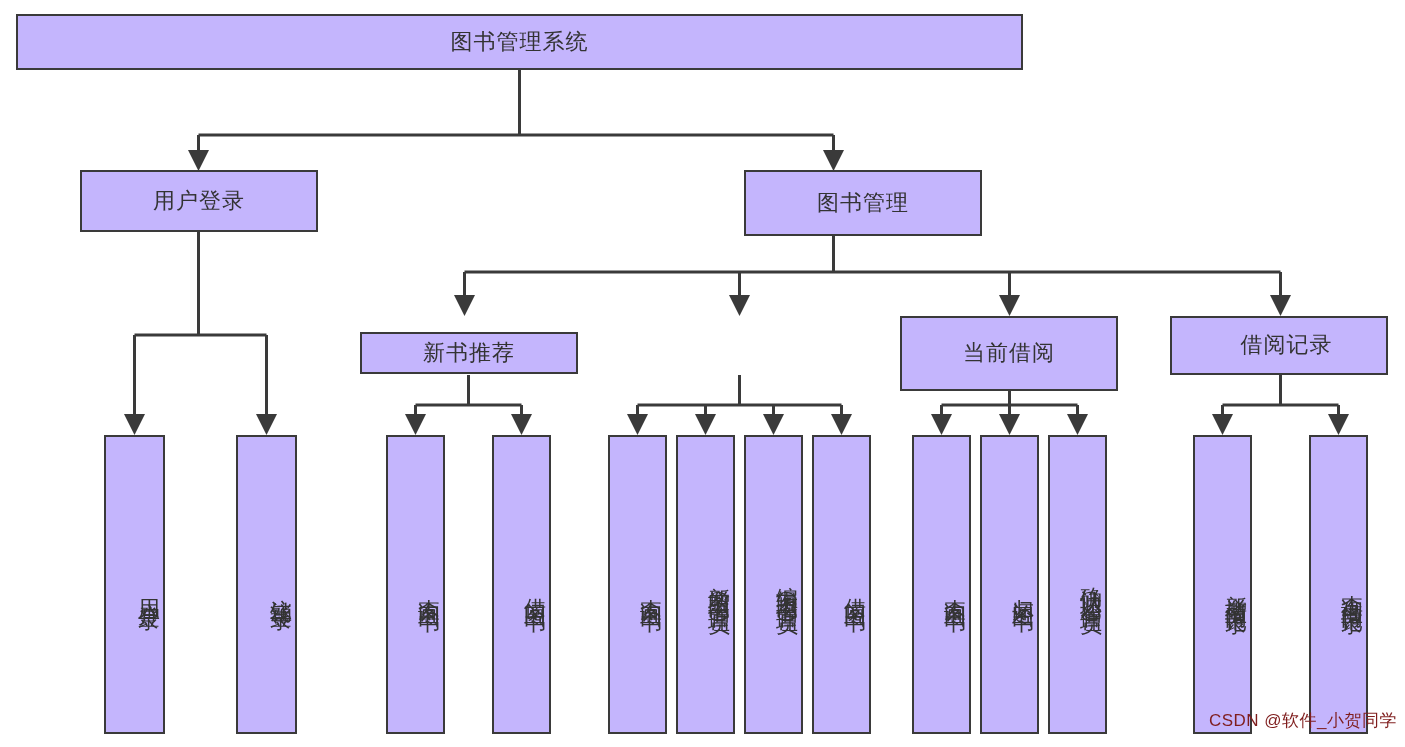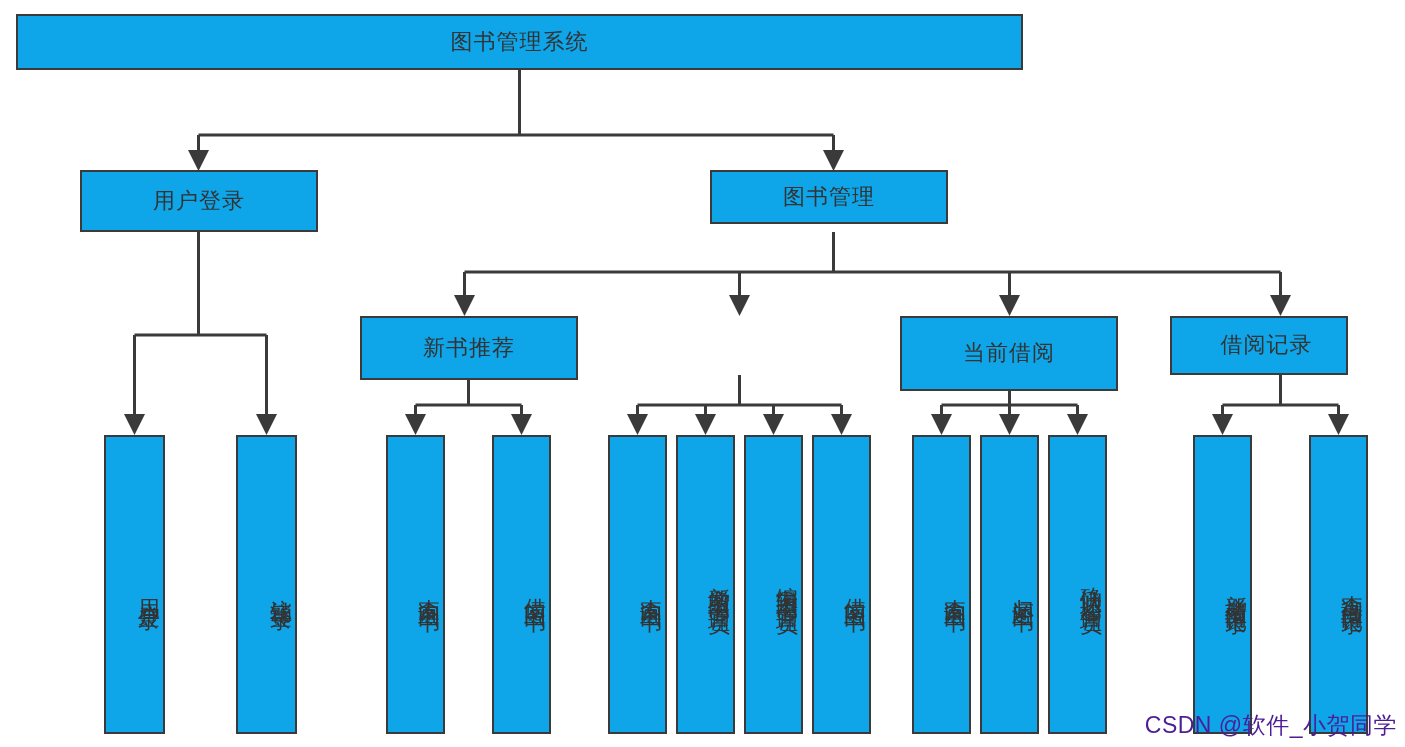--- a/index.html
+++ b/index.html
@@ -21,21 +21,21 @@
     position: absolute;
     left: 0;
     top: 0;
     width: 1405px;
     height: 747px;
     pointer-events: none;
   }
   .node {
     position: absolute;
     box-sizing: border-box;
-    background: #0ea5e9;
+    background: #c4b5fd;
     border: 2px solid #3a3a3a;
     display: flex;
     align-items: center;
     justify-content: center;
     color: #333333;
     z-index: 2;
   }
   .node.horiz {
     font-size: 22px;
     letter-spacing: 1px;
@@ -54,23 +54,23 @@
   .node.vert.tall {
     padding-top: 4px;
   }
   .node-label {
     display: block;
     white-space: nowrap;
   }
   .watermark {
     position: absolute;
     right: 8px;
-    bottom: 6px;
-    font-size: 23px;
-    color: #4c1d95;
+    bottom: 15px;
+    font-size: 17px;
+    color: #7f1d1d;
     z-index: 5;
     white-space: nowrap;
     letter-spacing: 0.5px;
   }
 </style>
 </head>
 <body>
 
 <div id="canvas">
 
@@ -127,31 +127,31 @@
     </g>
   </svg>
 
   <div class="node horiz" style="left:16px; top:14px; width:1007px; height:56px;">
     <span class="node-label">图书管理系统</span>
   </div>
 
   <div class="node horiz" style="left:80px; top:170px; width:238px; height:62px;">
     <span class="node-label">用户登录</span>
   </div>
-  <div class="node horiz" style="left:710px; top:170px; width:238px; height:54px;">
+  <div class="node horiz" style="left:744px; top:170px; width:238px; height:66px;">
     <span class="node-label">图书管理</span>
   </div>
 
-  <div class="node horiz" style="left:360px; top:316px; width:218px; height:64px;">
+  <div class="node horiz" style="left:360px; top:332px; width:218px; height:42px;">
     <span class="node-label">新书推荐</span>
   </div>
   <div class="node horiz" style="left:900px; top:316px; width:218px; height:75px;">
     <span class="node-label">当前借阅</span>
   </div>
-  <div class="node horiz" style="left:1170px; top:316px; width:178px; height:59px;padding-left:15px;">
+  <div class="node horiz" style="left:1170px; top:316px; width:218px; height:59px;padding-left:15px;">
     <span class="node-label">借阅记录</span>
   </div>
 
   <div class="node vert" style="left:104px; top:435px; width:61px; height:299px;">
     <span class="node-label">用户登录</span>
   </div>
   <div class="node vert" style="left:236px; top:435px; width:61px; height:299px;">
     <span class="node-label">注销登录</span>
   </div>
 

